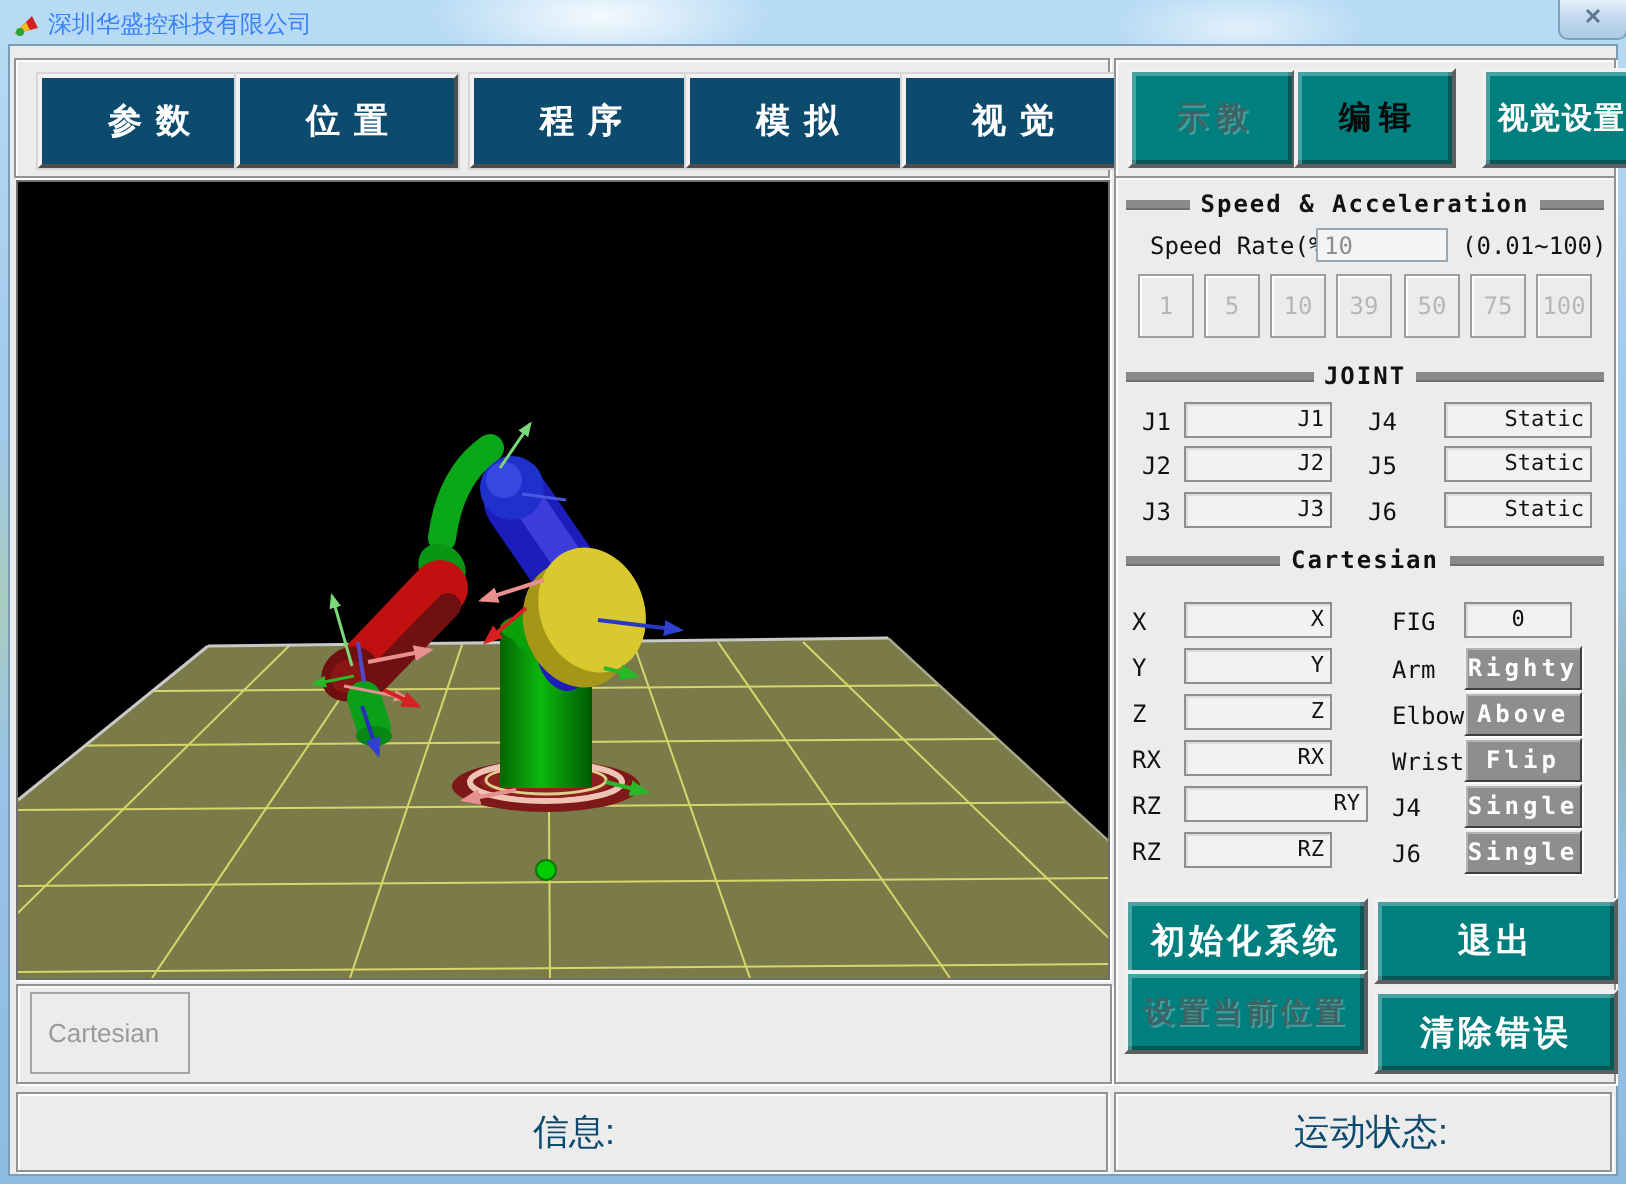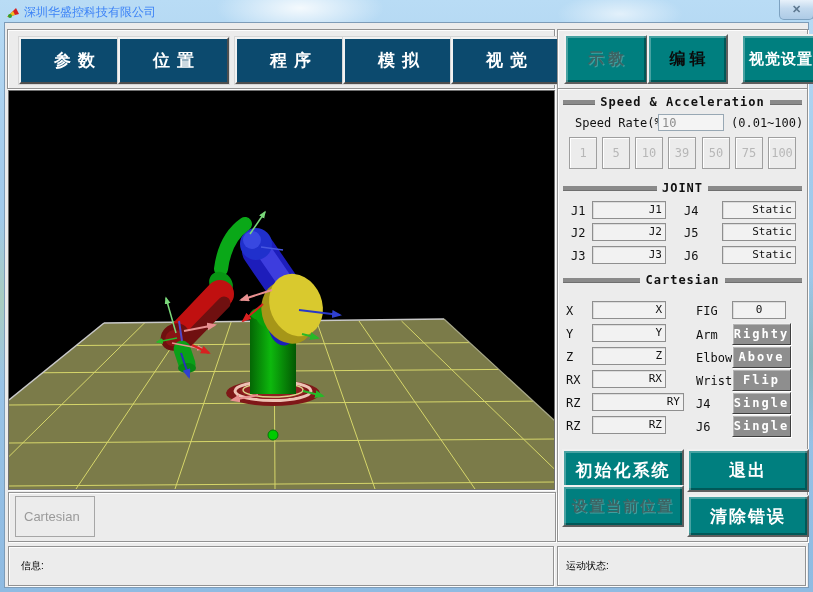--- a/index.html
+++ b/index.html
@@ -48,21 +48,21 @@
   .preset{background:#ececec;border:1px solid #9f9f9f;box-shadow:inset 1px 1px 0 #ffffff;
     color:#b7b7b7;font-family:"DejaVu Sans Mono",monospace;font-size:12px;
     display:flex;align-items:center;justify-content:center;cursor:default;}
   .posebtn{background:#8e8e8e;border:1px solid;border-color:#efefef #3f3f3f #3f3f3f #efefef;
     box-shadow:inset 1px 1px 0 rgba(255,255,255,.35), 1px 1px 0 #fff;
     color:#fff;font-family:"DejaVu Sans Mono",monospace;font-weight:bold;font-size:12px;letter-spacing:2px;
     display:flex;align-items:center;justify-content:center;cursor:default;}
   .actionbtn{font-size:17px;letter-spacing:2px;}
   .coordbox{border:1px solid #a6a6a6;color:#9a9a9a;font-size:13px;
     display:flex;align-items:center;padding-left:8px;box-sizing:border-box;}
-  .statuslabel{font-size:10px;color:#000000;display:flex;align-items:center;padding-left:12px;box-sizing:border-box;}
+  .statuslabel{font-size:18px;color:#0c4a6e;display:flex;align-items:center;padding-left:12px;box-sizing:border-box;justify-content:center;}
   .viewport{background:#000;border:1px solid #6f6f6f;box-shadow:1px 1px 0 #fdfdfd;}
 </style>
 </head>
 <body>
 
 <div class="abs client"></div>
 
 <div class="abs titlebar">
   <svg class="abs" style="left:6px;top:4px" width="14" height="14" viewBox="0 0 14 14">
     <path d="M1,13 L10,4 L13,10 Z" fill="#d42020"></path>

